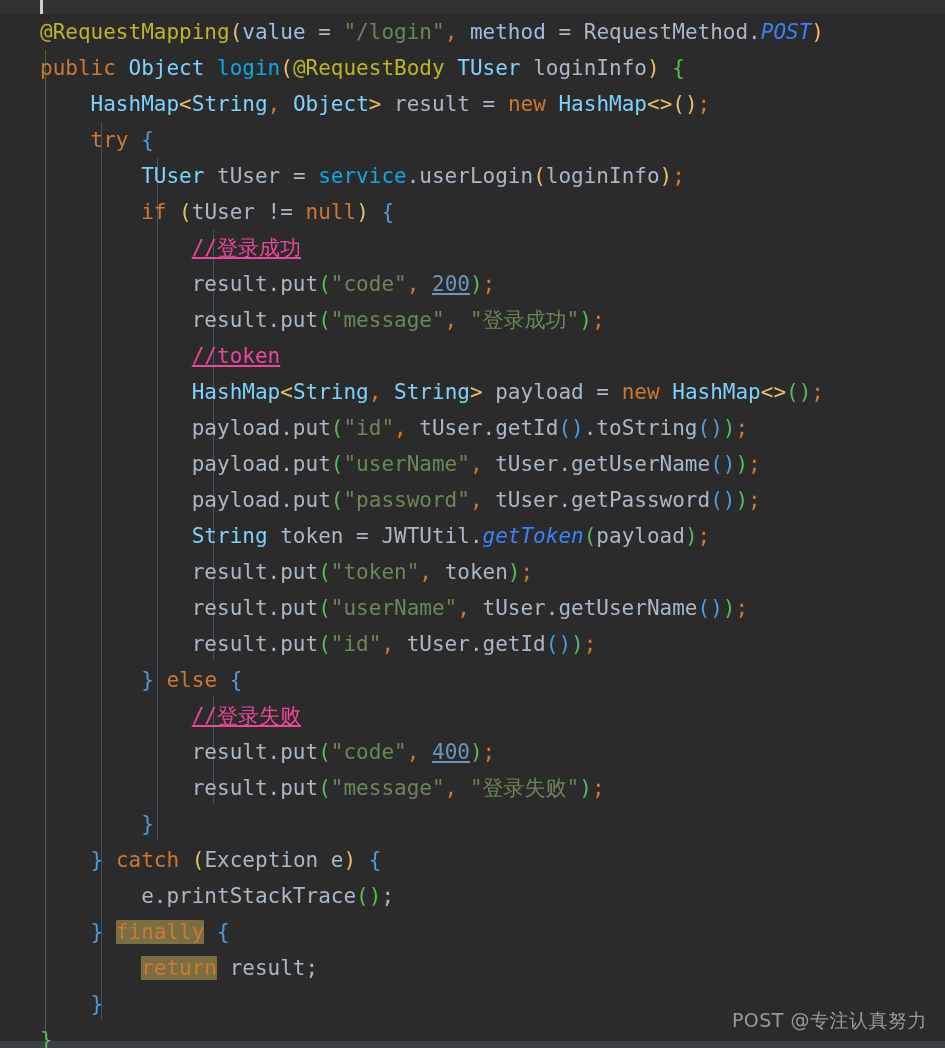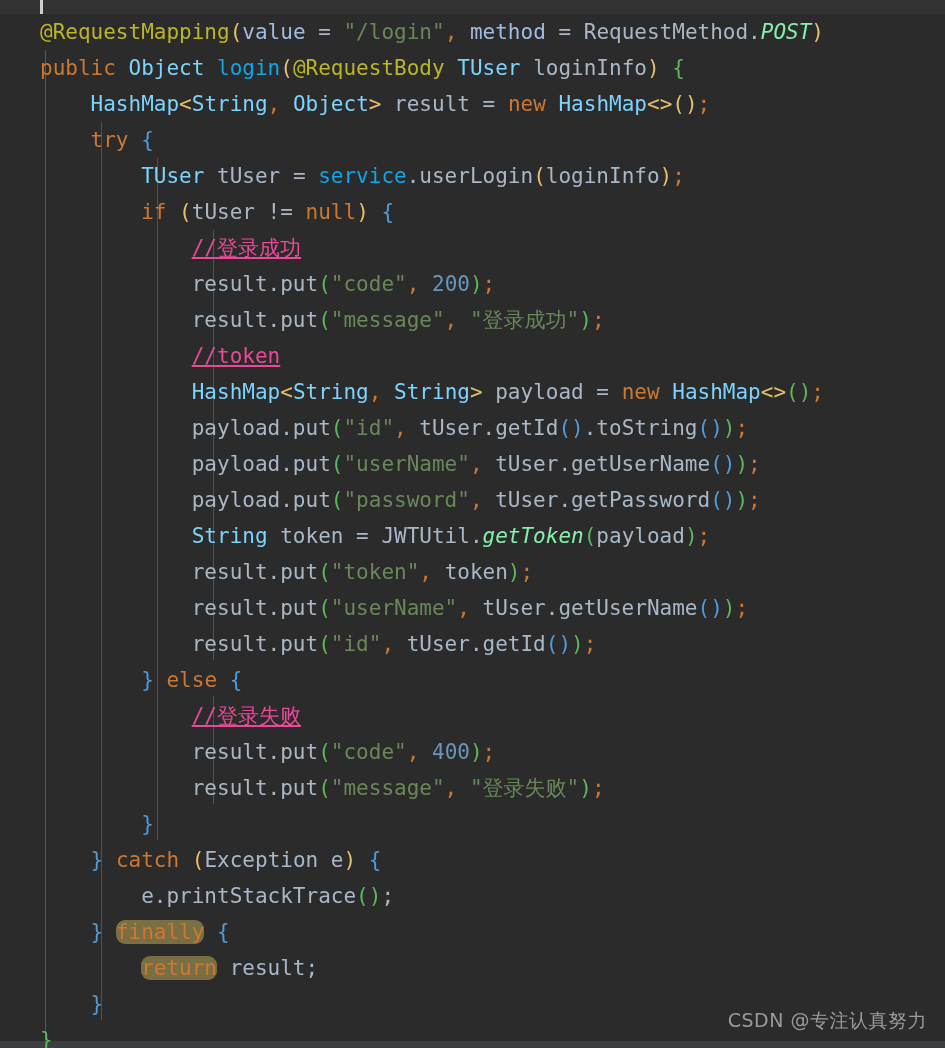--- a/index.html
+++ b/index.html
@@ -75,34 +75,34 @@
     z-index: 2;
   }
 
   
   .t-def      { color: #a9b7c6; }                 
   .t-kw       { color: #cc7832; }                 
   .t-ann      { color: #bbb529; margin-top: 12px; }                 
   .t-cls      { color: #7dd3fc; }                 
   .t-method   { color: #0ea5e9; }                 
   .t-str      { color: #6a8759; }                 
-  .t-num      { color: #6897bb; }                 
+  .t-num      { color: #6897bb; text-decoration: underline; }                 
   .t-cmt      { color: #ec4899; text-decoration: underline; }                 
   .t-field    { color: #0ea5e9; }                 
-  .t-static   { color: #86efac; font-style: italic; margin-top: 47px; }
+  .t-static   { color: #3b82f6; font-style: italic; margin-top: 47px; }
   .t-attr     { color: #a2bbe3; }                 
   .t-gen      { color: #e8bf6a; }                 
   .t-p1       { color: #e8bf6a; }                 
   .t-p2       { color: #5bb85b; }                 
   .t-p3       { color: #509bd8; }                 
   .t-brace1   { color: #509bd8; }                 
   .t-brace-g  { color: #5bb85b; }
   .t-hl {
     background: #7a6f43;
-    border-radius: 9px;
+    border-radius: 1px;
   }
 
   
   .watermark {
     position: absolute;
     right: 18px;
     bottom: 14px;
     color: #9a9a9a;
     font-family: "DejaVu Sans", "Liberation Sans", sans-serif;
     font-size: 19px;
@@ -124,15 +124,15 @@
       <div class="guide" style="left: 101px; top: 122px; height: 898px; background: rgb(68, 85, 95);"></div>
       <div class="guide" style="left: 157px; top: 158px; height: 682px; background: rgb(75, 80, 112);"></div>
       <div class="guide" style="left: 213px; top: 230px; height: 430px; background: rgb(75, 80, 112);"></div>
       <div class="guide" style="left: 213px; top: 696px; height: 108px; background: rgb(75, 80, 112);"></div>
     </div>
 
   <div id="code"><div class="line"><span></span><span class="t-ann">@RequestMapping</span><span class="t-p1">(</span><span class="t-attr">value</span><span class="t-def"> = </span><span class="t-str">"/login"</span><span class="t-kw">,</span><span class="t-def"> </span><span class="t-attr">method</span><span class="t-def"> = </span><span class="t-def">RequestMethod</span><span class="t-def">.</span><span class="t-static">POST</span><span class="t-p1">)</span></div><div class="line"><span></span><span class="t-kw">public</span><span class="t-def"> </span><span class="t-cls">Object</span><span class="t-def"> </span><span class="t-method">login</span><span class="t-p1">(</span><span class="t-ann">@RequestBody</span><span class="t-def"> </span><span class="t-cls">TUser</span><span class="t-def"> loginInfo</span><span class="t-p1">)</span><span class="t-def"> </span><span class="t-brace-g">{</span></div><div class="line"><span>    </span><span class="t-cls">HashMap</span><span class="t-gen">&lt;</span><span class="t-cls">String</span><span class="t-kw">,</span><span class="t-def"> </span><span class="t-cls">Object</span><span class="t-gen">&gt;</span><span class="t-def"> result = </span><span class="t-kw">new</span><span class="t-def"> </span><span class="t-cls">HashMap</span><span class="t-gen">&lt;&gt;</span><span class="t-p1">()</span><span class="t-kw">;</span></div><div class="line"><span>    </span><span class="t-kw">try</span><span class="t-def"> </span><span class="t-brace1">{</span></div><div class="line"><span>        </span><span class="t-cls">TUser</span><span class="t-def"> tUser = </span><span class="t-field">service</span><span class="t-def">.userLogin</span><span class="t-p1">(</span><span class="t-def">loginInfo</span><span class="t-p1">)</span><span class="t-kw">;</span></div><div class="line"><span>        </span><span class="t-kw">if</span><span class="t-def"> </span><span class="t-p1">(</span><span class="t-def">tUser != </span><span class="t-kw">null</span><span class="t-p1">)</span><span class="t-def"> </span><span class="t-brace1">{</span></div><div class="line"><span>            </span><span class="t-cmt">//登录成功</span></div><div class="line"><span>            </span><span class="t-def">result.put</span><span class="t-p2">(</span><span class="t-str">"code"</span><span class="t-kw">,</span><span class="t-def"> </span><span class="t-num">200</span><span class="t-p2">)</span><span class="t-kw">;</span></div><div class="line"><span>            </span><span class="t-def">result.put</span><span class="t-p2">(</span><span class="t-str">"message"</span><span class="t-kw">,</span><span class="t-def"> </span><span class="t-str">"登录成功"</span><span class="t-p2">)</span><span class="t-kw">;</span></div><div class="line"><span>            </span><span class="t-cmt">//token</span></div><div class="line"><span>            </span><span class="t-cls">HashMap</span><span class="t-gen">&lt;</span><span class="t-cls">String</span><span class="t-kw">,</span><span class="t-def"> </span><span class="t-cls">String</span><span class="t-gen">&gt;</span><span class="t-def"> payload = </span><span class="t-kw">new</span><span class="t-def"> </span><span class="t-cls">HashMap</span><span class="t-gen">&lt;&gt;</span><span class="t-p2">()</span><span class="t-kw">;</span></div><div class="line"><span>            </span><span class="t-def">payload.put</span><span class="t-p2">(</span><span class="t-str">"id"</span><span class="t-kw">,</span><span class="t-def"> tUser.getId</span><span class="t-p3">()</span><span class="t-def">.toString</span><span class="t-p3">()</span><span class="t-p2">)</span><span class="t-kw">;</span></div><div class="line"><span>            </span><span class="t-def">payload.put</span><span class="t-p2">(</span><span class="t-str">"userName"</span><span class="t-kw">,</span><span class="t-def"> tUser.getUserName</span><span class="t-p3">()</span><span class="t-p2">)</span><span class="t-kw">;</span></div><div class="line"><span>            </span><span class="t-def">payload.put</span><span class="t-p2">(</span><span class="t-str">"password"</span><span class="t-kw">,</span><span class="t-def"> tUser.getPassword</span><span class="t-p3">()</span><span class="t-p2">)</span><span class="t-kw">;</span></div><div class="line"><span>            </span><span class="t-cls">String</span><span class="t-def"> token = </span><span class="t-def">JWTUtil</span><span class="t-def">.</span><span class="t-static">getToken</span><span class="t-p2">(</span><span class="t-def">payload</span><span class="t-p2">)</span><span class="t-kw">;</span></div><div class="line"><span>            </span><span class="t-def">result.put</span><span class="t-p2">(</span><span class="t-str">"token"</span><span class="t-kw">,</span><span class="t-def"> token</span><span class="t-p2">)</span><span class="t-kw">;</span></div><div class="line"><span>            </span><span class="t-def">result.put</span><span class="t-p2">(</span><span class="t-str">"userName"</span><span class="t-kw">,</span><span class="t-def"> tUser.getUserName</span><span class="t-p3">()</span><span class="t-p2">)</span><span class="t-kw">;</span></div><div class="line"><span>            </span><span class="t-def">result.put</span><span class="t-p2">(</span><span class="t-str">"id"</span><span class="t-kw">,</span><span class="t-def"> tUser.getId</span><span class="t-p3">()</span><span class="t-p2">)</span><span class="t-kw">;</span></div><div class="line"><span>        </span><span class="t-brace1">}</span><span class="t-def"> </span><span class="t-kw">else</span><span class="t-def"> </span><span class="t-brace1">{</span></div><div class="line"><span>            </span><span class="t-cmt">//登录失败</span></div><div class="line"><span>            </span><span class="t-def">result.put</span><span class="t-p2">(</span><span class="t-str">"code"</span><span class="t-kw">,</span><span class="t-def"> </span><span class="t-num">400</span><span class="t-p2">)</span><span class="t-kw">;</span></div><div class="line"><span>            </span><span class="t-def">result.put</span><span class="t-p2">(</span><span class="t-str">"message"</span><span class="t-kw">,</span><span class="t-def"> </span><span class="t-str">"登录失败"</span><span class="t-p2">)</span><span class="t-kw">;</span></div><div class="line"><span>        </span><span class="t-brace1">}</span></div><div class="line"><span>    </span><span class="t-brace1">}</span><span class="t-def"> </span><span class="t-kw">catch</span><span class="t-def"> </span><span class="t-p1">(</span><span class="t-def">Exception</span><span class="t-def"> e</span><span class="t-p1">)</span><span class="t-def"> </span><span class="t-brace1">{</span></div><div class="line"><span>        </span><span class="t-def">e.printStackTrace</span><span class="t-p2">()</span><span class="t-def">;</span></div><div class="line"><span>    </span><span class="t-brace1">}</span><span class="t-def"> </span><span class="t-kw t-hl">finally</span><span class="t-def"> </span><span class="t-brace1">{</span></div><div class="line"><span>        </span><span class="t-kw t-hl">return</span><span class="t-def"> result;</span></div><div class="line"><span>    </span><span class="t-brace1">}</span></div><div class="line"><span></span><span class="t-brace-g">}</span></div></div>
 
   <div class="bottom-band"></div>
 
-  <div class="watermark">CSDN @专注认真努力</div>
+  <div class="watermark">POST @专注认真努力</div>
 
 </div>
 
 </body></html>

